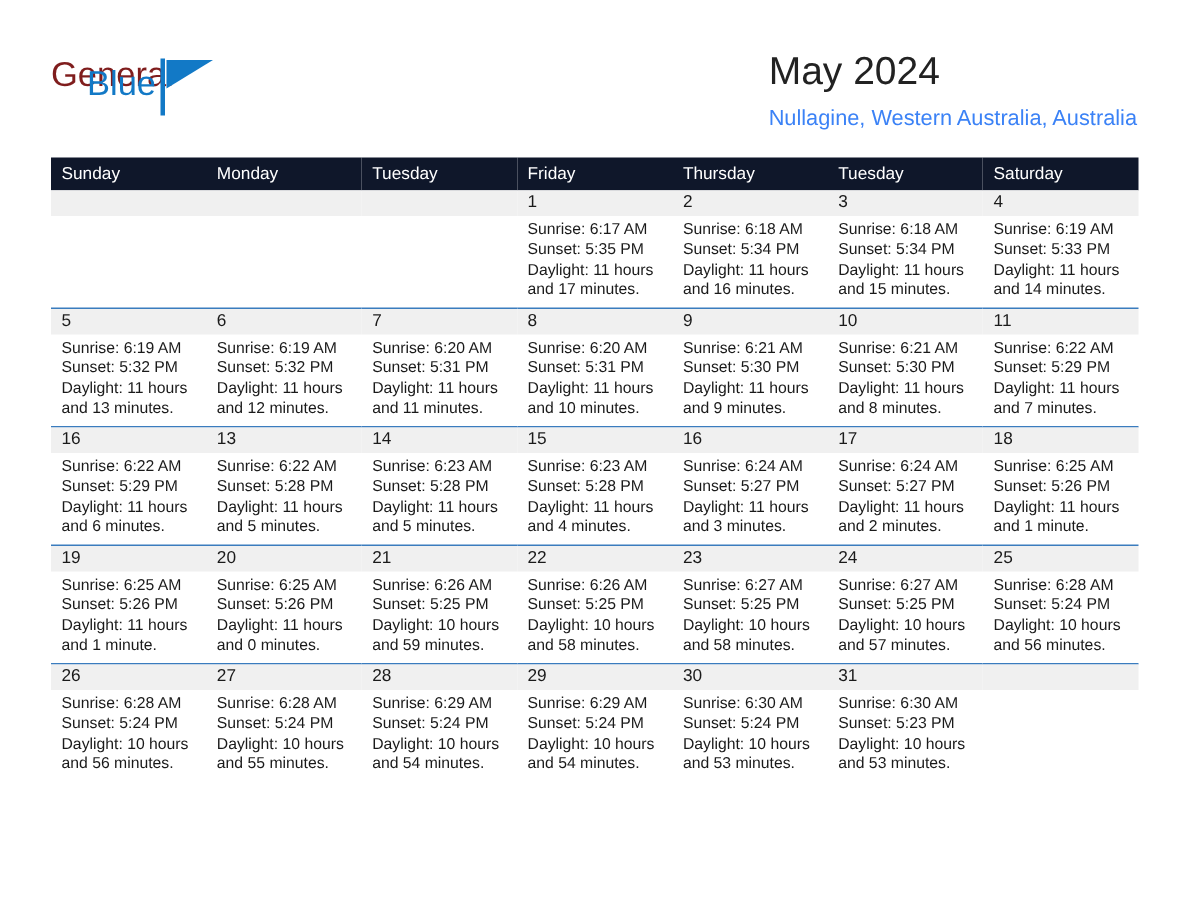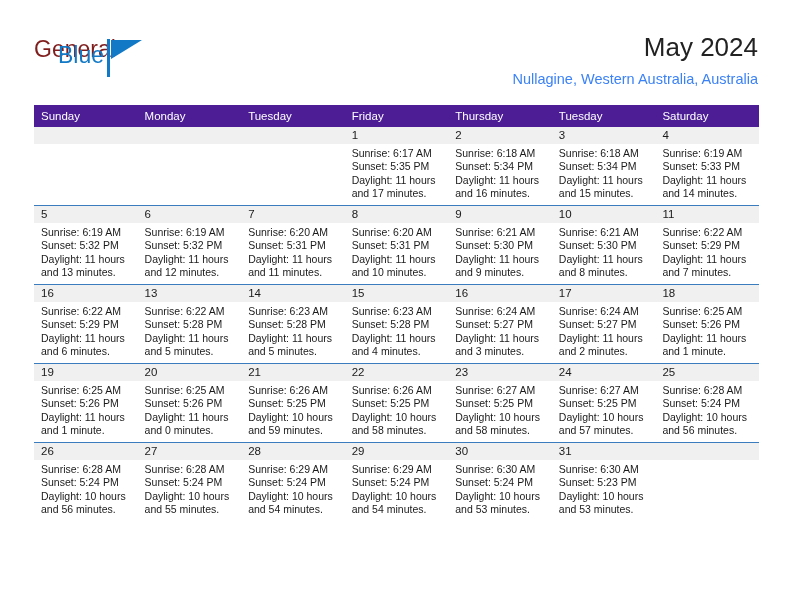--- a/index.html
+++ b/index.html
@@ -70,21 +70,20 @@
     top: 3px;
     width: 3px;
     height: 38px;
     background: #1279c6;
   }
 
   .title-block {
     position: absolute;
     right: 0;
     top: 0;
-    text-align: right;
   }
   .cal-title {
     font-size: 26px;
     color: #222222;
     line-height: 34px;
     white-space: nowrap;
   }
   .cal-subtitle {
     font-size: 14.5px;
     color: #3b82f6;
@@ -99,21 +98,21 @@
     left: 34px;
     top: 105px;
     width: 725px;
   }
   table.cal {
     width: 725px;
     border-collapse: collapse;
     table-layout: fixed;
   }
   table.cal th {
-    background: #4c1d95;
+    background: #0f172a;
     color: #ffffff;
     font-size: 11.5px;
     font-weight: normal;
     text-align: left;
     padding: 5px 0 5px 7px;
     height: 11px;
     border: none;
   }
   table.cal td {
     vertical-align: top;

